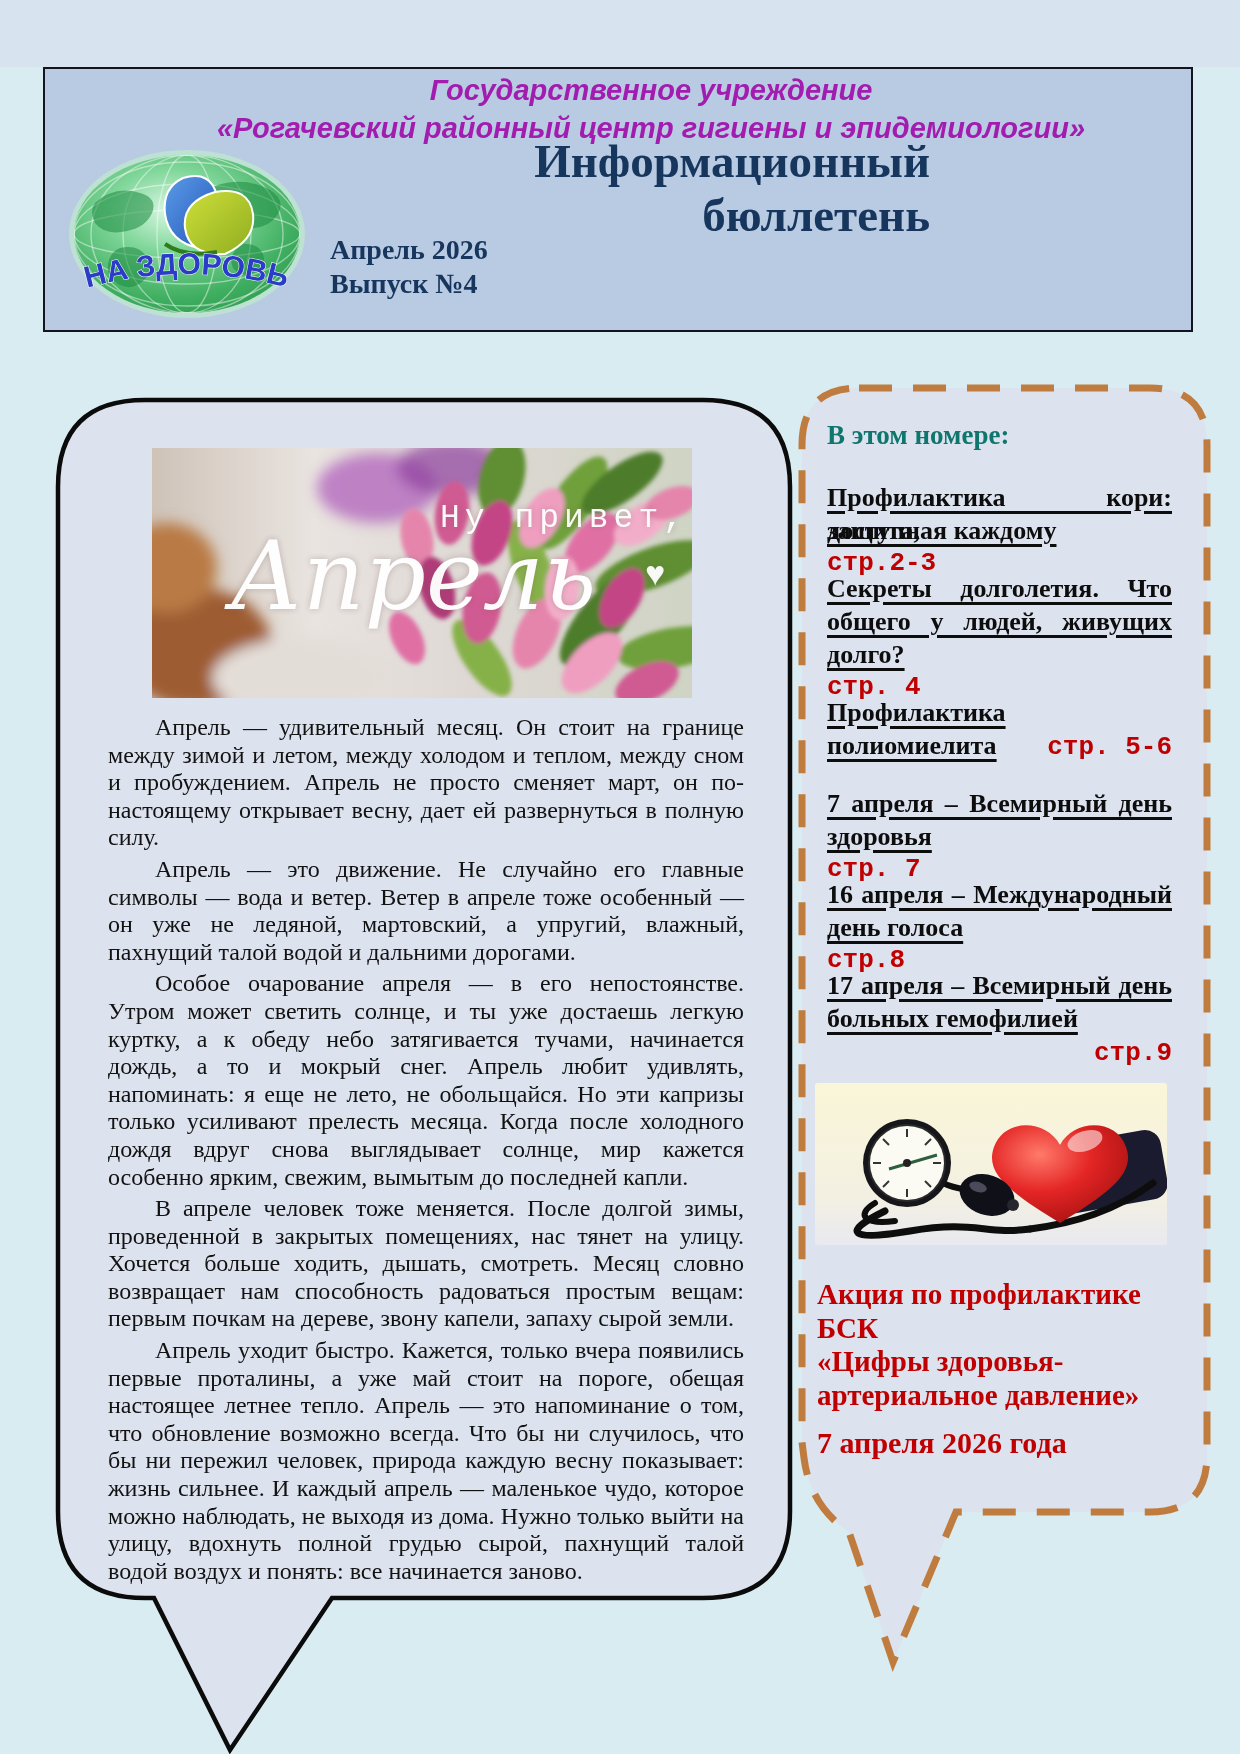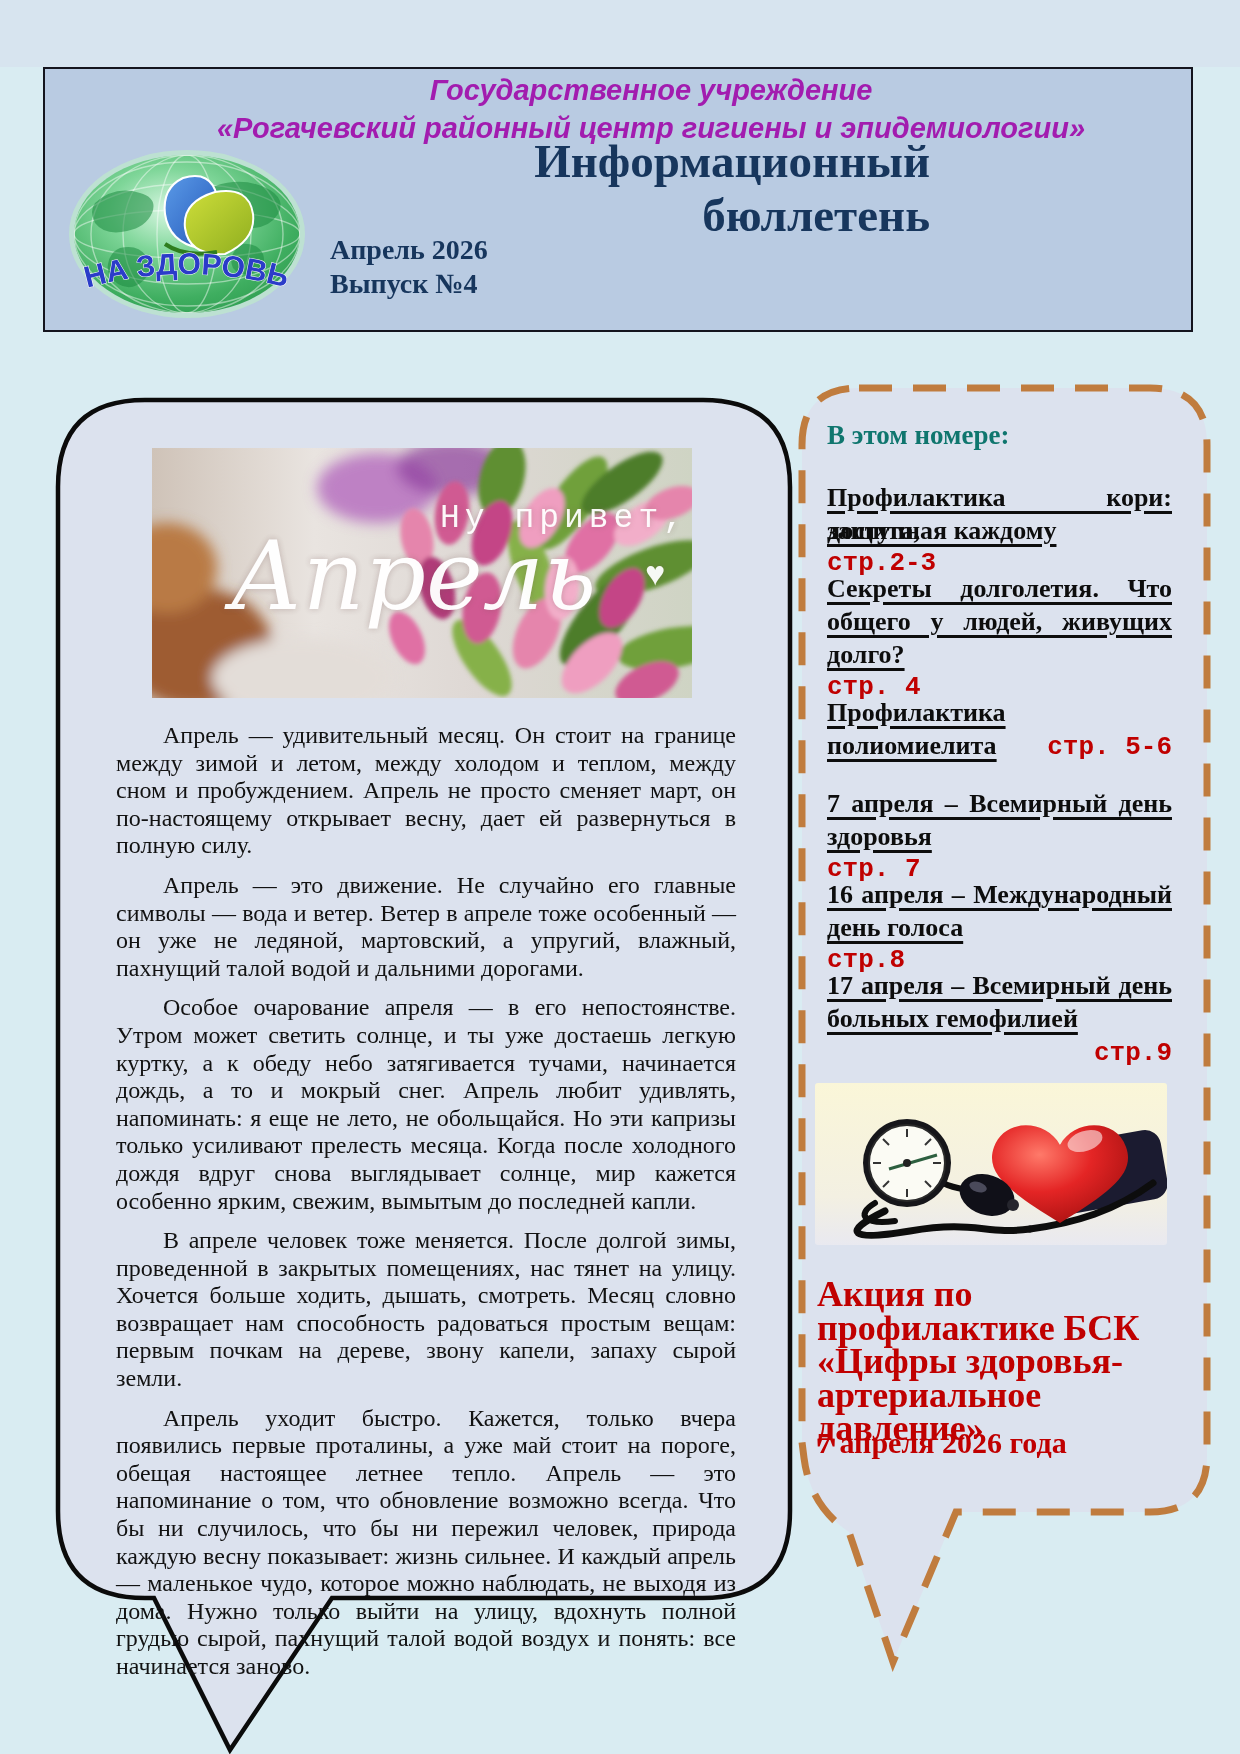--- a/index.html
+++ b/index.html
@@ -51,42 +51,42 @@
     font-style:italic; font-size:96px; font-family:"DejaVu Serif", serif;
     font-weight:400; opacity:.97;
   }
   #caption-heart{left:645px; top:555px; font-size:34px; opacity:.95;}
 
   #article-body{
     left:104px; top:710px; width:644px;
     font-size:24px; line-height:27.6px; color:#121212;
     text-align:justify;
   }
-  #article-body .para{margin:12px; text-indent:47px;}
+  #article-body .para{margin:4px; text-indent:47px;}
 
   
   #toc-heading{
     left:827px; top:420px; width:345px;
     font-weight:bold; font-size:27px; color:#0f766e;
   }
   #toc-items{left:827px; top:481px; width:345px;}
   .toc-item{margin:0 0 25px 0; font-weight:bold; font-size:26px; color:#0d0d0d;}
   .tline{height:33px; line-height:33px; white-space:nowrap;}
   .tline.stretch{text-align:justify; text-align-last:justify; white-space:normal;}
   .tline.split{display:flex; justify-content:space-between; align-items:flex-start;flex-direction:column;}
   .tline.pageonly{text-align:right;}
   .tline.leftonly{text-align:left;}
   .u{text-decoration:underline; text-decoration-thickness:2.5px; text-underline-offset:5px;}
   .pref{color:#c00000; white-space:nowrap;font-family:Liberation Mono, monospace;}
 
   
   #bp-image{left:815px; top:1083px; width:352px; height:162px;}
   #announcement{
     left:817px; top:1278px; width:360px;
-    font-weight:bold; font-size:36px; line-height:33.5px; color:#c00000;
+    font-weight:bold; font-size:29px; line-height:33.5px; color:#c00000;
   }
   #announce-date{
     left:817px; top:1390px; width:360px;
     font-weight:bold; font-size:30px; color:#c00000;margin-top:36px;
   }
 </style>
 </head>
 <body>
 
 <div id="page" data-interactable="false">

